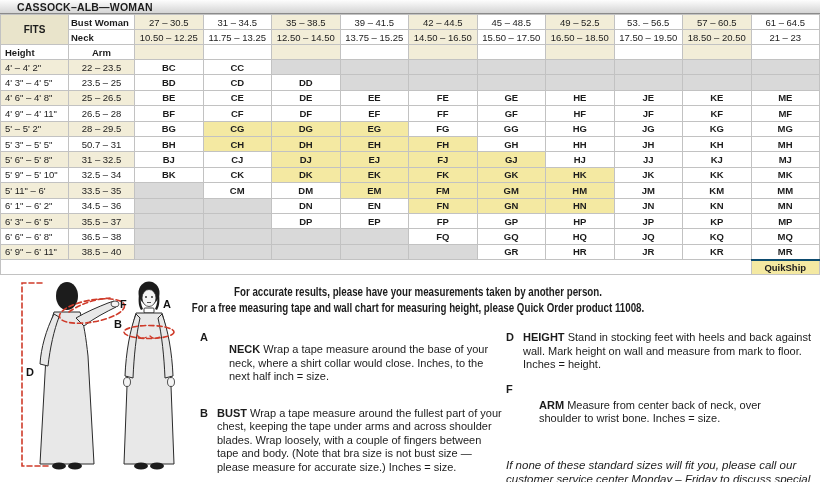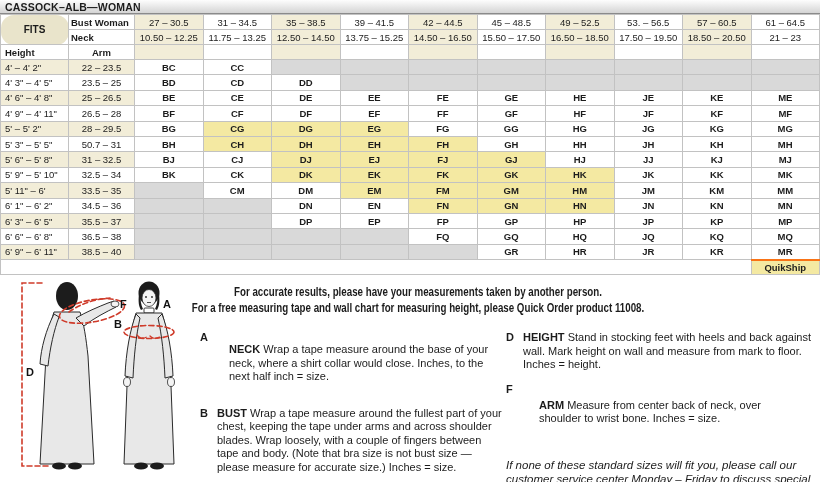--- a/index.html
+++ b/index.html
@@ -8,45 +8,45 @@
   }
   *{box-sizing:border-box;}
   html,body{margin:0;padding:0;}
   body{
     width:820px;height:482px;position:relative;background:#fff;overflow:hidden;
     font-family:"Liberation Sans",sans-serif;color:var(--ink);
   }
   
   .chart-wrap{position:absolute;left:0;top:0;width:820px;}
   .chart-title{
-    height:14px;line-height:14px;font-size:10.5px;font-weight:bold;padding-left:5px;
+    height:14px;line-height:14px;font-size:10.5px;font-weight:bold;padding-left:17px;
     letter-spacing:.2px;background:linear-gradient(#fdfdfd,#d4d4d4);
     border-bottom:1px solid #8a8a8a;
   }
   table.sizes{width:820px;table-layout:fixed;border-collapse:collapse;font-size:9.5px;}
   table.sizes col.c-height{width:68px;}
   table.sizes col.c-arm{width:66px;}
   table.sizes td,table.sizes th{
     border:1px solid var(--grid);padding:0 2px;text-align:center;
     height:15px;overflow:hidden;white-space:nowrap;font-weight:normal;
   }
-  thead th.fits{background:var(--fits);font-weight:bold;font-size:10px;border-radius:13px;}
+  thead th.fits{background:var(--fits);font-weight:bold;font-size:10px;}
   thead th.rowlab{text-align:left;font-weight:bold;padding-right:1px;}
   thead th.hlab{text-align:left;font-weight:bold;padding-left:4px;}
   thead th.alab{font-weight:bold;}
   td.c-cream{background:var(--cream);}
   td.c-yellow{background:var(--yellow);}
   td.c-gray{background:var(--gray);}
   tbody td.hcell{text-align:left;padding-left:4px;}
   tbody td.hcell.alt,tbody td.acell.alt{background:var(--cream);}
   tbody td.code{font-weight:bold;}
   tbody tr{height:15.4px;}
   tfoot td{border:none;background:#fff;height:14px;}
   tfoot td.quikship{
-    background:var(--yellow);font-weight:bold;border-top:2px solid #f97316;
+    background:var(--yellow);font-weight:bold;border-top:2px solid #0c4a6e;
     font-size:9.5px;text-align:center;
   }
   
   .intro{
     position:absolute;left:98px;top:284px;width:640px;text-align:center;
     font-size:13px;font-weight:bold;line-height:16px;
     transform:scaleX(.75);transform-origin:50% 0;
   }
   .mcol{position:absolute;top:331px;font-size:11px;line-height:13.5px;}
   .mcol-a{left:200px;width:303px;}

